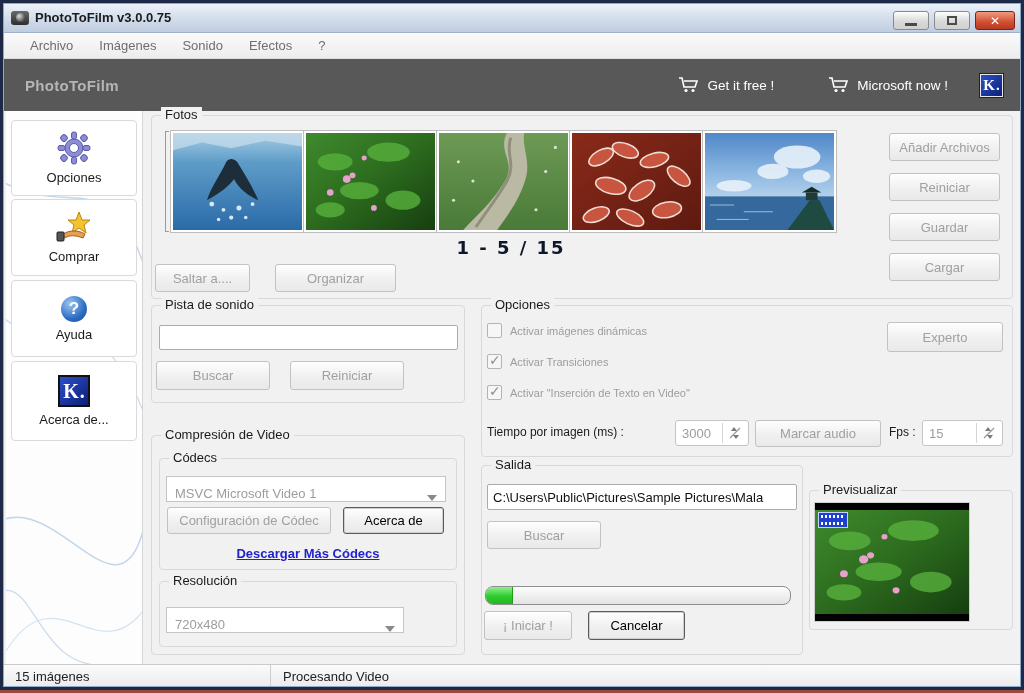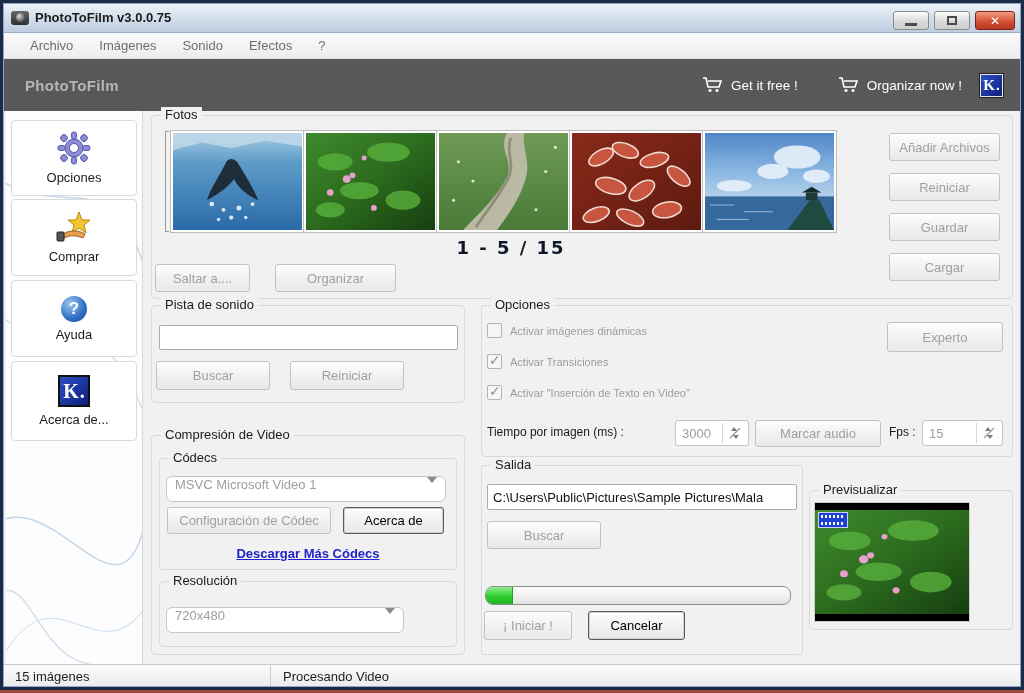--- a/index.html
+++ b/index.html
@@ -19,21 +19,21 @@
   .glyph-max{width:10px;height:9px;border:2px solid #4a4a4a;}
 
   
   .menubar{position:absolute;left:0;top:30px;width:100%;height:26px;background:linear-gradient(#fafafa,#ededed);display:flex;align-items:center;padding-left:14px;border-bottom:1px solid #dcdcdc;}
   .menu-item{font-size:13px;color:#6e6e6e;padding:3px 13px;}
 
   
   .banner{position:absolute;left:0;top:56px;width:100%;height:52px;background:#585858;display:flex;align-items:center;}
   .brand{font-size:15px;font-weight:700;color:#b5b5b5;margin-left:22px;letter-spacing:.3px;}
   .tagline{font-size:13.5px;color:#fff;margin-left:18px;}
-  .banner-right{position:absolute;right:18px;display:flex;align-items:center;gap:2px;}
+  .banner-right{position:absolute;right:18px;display:flex;align-items:center;gap:16px;}
   .cart-link{display:flex;align-items:center;gap:7px;margin-right:38px;}
   .cart-link .lbl{color:#fff;font-size:13.5px;}
   .kc-logo{width:23px;height:23px;background:linear-gradient(135deg,#2c50c8,#0d1f7a);border:1px solid #e8e8e8;outline:1px solid #222;color:#fff;font-weight:700;font-size:15px;display:flex;align-items:center;justify-content:center;font-family:"Liberation Serif",serif;}
   .kc-logo::after{content:".";margin-left:1px;}
 
   
   .sidebar{position:absolute;left:3px;top:108px;width:137px;height:554px;background:#fdfdfd;border-right:1px solid #d6d6d6;overflow:hidden;}
   .side-btn{position:absolute;left:5px;width:126px;background:#fff;border:1px solid #dadada;border-radius:4px;display:flex;flex-direction:column;align-items:center;justify-content:center;gap:5px;}
   .side-btn .lbl{font-size:13px;color:#1a1a1a;}
   .help-icon{width:26px;height:26px;border-radius:50%;background:radial-gradient(circle at 35% 30%,#9ec7f0,#2d6cc4 60%,#174f9e);color:#fff;font-weight:700;font-size:17px;display:flex;align-items:center;justify-content:center;}
@@ -50,21 +50,21 @@
 
   
   .thumb-strip{position:absolute;left:168px;top:128px;display:flex;}
   .thumb{width:133px;height:101px;border:2px solid #fff;outline:1px solid #bdbdbd;}
   .thumb svg{display:block;width:100%;height:100%;}
   .bracket{position:absolute;left:162px;top:128px;width:4px;height:101px;border:1px solid #9a9a9a;border-right:none;}
   .counter{position:absolute;left:168px;top:234px;width:680px;text-align:center;font-size:18px;font-weight:700;color:#0f172a;letter-spacing:2px;font-family:"DejaVu Sans",sans-serif;}
 
   
   .text-input{position:absolute;background:#fff;border:1px solid #ababab;border-radius:2px;font-size:13px;color:#111;padding:0 5px;display:flex;align-items:center;white-space:nowrap;overflow:hidden;}
-  .dropdown{position:absolute;background:#fff;border:1px solid #c5c5c5;border-radius:6px;display:flex;align-items:flex-start;padding:0 8px;font-size:13px;color:#9d9d9d;}
+  .dropdown{position:absolute;background:#fff;border:1px solid #c5c5c5;border-radius:0;display:flex;align-items:flex-end;padding:0 8px;font-size:13px;color:#9d9d9d;}
   .dd-arrow{position:absolute;right:8px;width:0;height:0;border-left:5px solid transparent;border-right:5px solid transparent;border-top:6px solid #8a8a8a;}
   .spinner{position:absolute;background:#fff;border:1px solid #c5c5c5;border-radius:3px;display:flex;align-items:center;font-size:13px;color:#9d9d9d;padding-left:6px;}
   .spin-ctl{position:absolute;right:2px;top:2px;bottom:2px;width:24px;border-left:1px solid #d5d5d5;display:flex;align-items:center;justify-content:center;}
 
   
   .cbrow{position:absolute;display:flex;align-items:center;gap:8px;}
   .cb{width:15px;height:15px;border:1px solid #b4b4b4;background:#f6f6f6;border-radius:2px;position:relative;}
   .cb.checked::after{content:"✓";position:absolute;left:1px;top:-3px;font-size:14px;font-weight:700;color:#8f8f8f;}
   .cbrow .lbl{font-size:11px;color:#9d9d9d;}
 
@@ -128,21 +128,21 @@
             <circle cx="15" cy="14.5" r="1.6" fill="#fff"></circle>
           </svg>
         <span class="lbl">Get it free !</span>
       </div>
       <div class="cart-link" style="margin-right:16px;">
         <svg width="22" height="18" viewBox="0 0 22 18">
             <path d="M1 2h3l2 9h11l2-6H6" fill="none" stroke="#fff" stroke-width="1.6"></path>
             <circle cx="8" cy="14.5" r="1.6" fill="#fff"></circle>
             <circle cx="15" cy="14.5" r="1.6" fill="#fff"></circle>
           </svg>
-        <span class="lbl">Organizar now !</span>
+        <span class="lbl">Microsoft now !</span>
       </div>
       <div class="kc-logo">K</div>
     </div>
   </div>
 
   <div class="sidebar">
     <svg width="137" height="554" style="position:absolute;left:0;top:0;">
       <path d="M-20 60 C 60 120, 100 40, 140 160" fill="none" stroke="#c3d6ea" stroke-width="1.5"></path>
       <path d="M-10 200 C 50 260, 90 180, 137 300" fill="none" stroke="#cadcee" stroke-width="1.2"></path>
       <path d="M-20 420 C 40 360, 110 520, 137 420" fill="none" stroke="#c3d6ea" stroke-width="1.5"></path>

